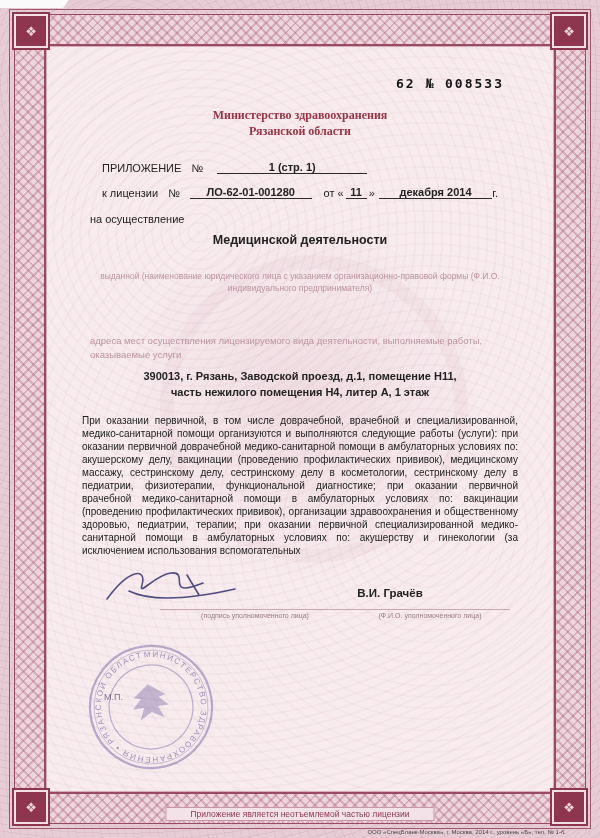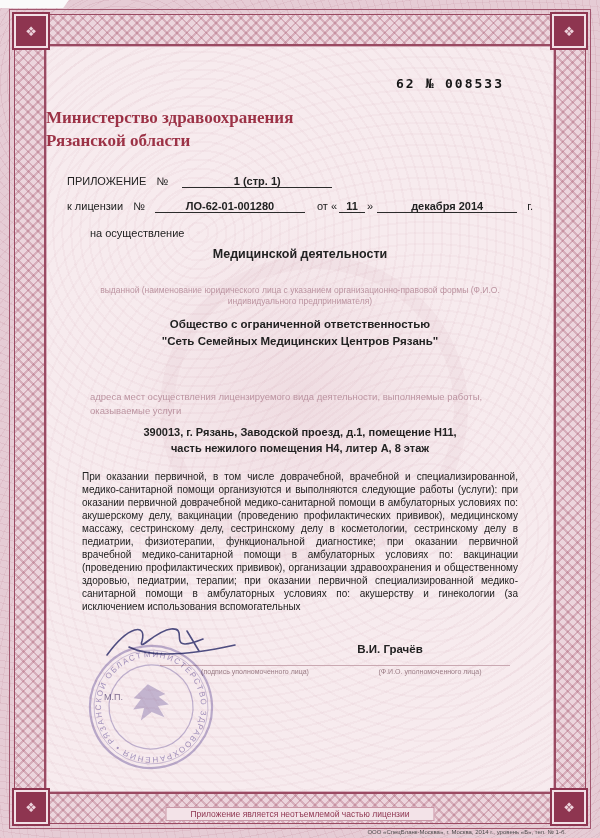--- a/index.html
+++ b/index.html
@@ -37,23 +37,23 @@
   }
   .c-tl{top:14px;left:14px}.c-tr{top:14px;right:14px}
   .c-bl{bottom:14px;left:14px}.c-br{bottom:14px;right:14px}
   .wm-blob{position:absolute;left:120px;top:220px;width:360px;height:360px;border-radius:50%;
     background:radial-gradient(closest-side, rgba(186,120,140,.13), rgba(186,120,140,.05) 60%, transparent);pointer-events:none;}
   .wm-ring{position:absolute;left:160px;top:255px;width:280px;height:280px;border-radius:50%;
     border:14px solid rgba(186,120,140,.06);pointer-events:none;}
   .content{position:absolute;inset:46px;z-index:3;}
   .serial{margin-top:30px;padding-right:50px;text-align:right;
     font-family:"DejaVu Sans Mono",monospace;font-weight:bold;font-size:13px;letter-spacing:2px;color:#161616;}
-  .title{margin-top:16px;text-align:left;font-family:"Liberation Serif",serif;
-    font-weight:bold;font-size:17px;line-height:1.35;color:#9c3246;}
-  .row{display:flex;align-items:flex-start;padding:0 21px;font-size:11px;}
+  .title{margin-top:16px;text-align:center;font-family:"Liberation Serif",serif;
+    font-weight:bold;font-size:12px;line-height:1.35;color:#9c3246;}
+  .row{display:flex;align-items:center;padding:0 56px;font-size:11px;}
   .row-annex{margin-top:22px;}
   .row-lic{margin-top:12px;}
   .lbl{white-space:nowrap;}
   .nosym{margin-left:10px;white-space:nowrap;}
   .uline{border-bottom:1px solid #2b2b2b;text-align:center;font-weight:bold;white-space:nowrap;}
   .u-annex{width:150px;margin-left:14px;}
   .u-lic{width:150px;margin-left:10px;}
   .u-day{width:26px;margin:0 2px;}
   .u-month{width:140px;margin-left:4px;}
   .fromlbl{margin-left:12px;white-space:nowrap;}
@@ -136,30 +136,26 @@
       <span class="uline u-month">декабря  2014</span>
       <span class="gsuffix">г.</span>
     </div>
 
     <div class="purpose">на осуществление</div>
 
     <div class="act-title">Медицинской деятельности</div>
 
     <div class="issued-cap faint">выданной (наименование юридического лица с указанием организационно-правовой формы (Ф.И.О. индивидуального предпринимателя)</div>
 
-    <div class="org">
-      <div>Общество с ограниченной ответственностью</div>
-      <div>"Сеть Семейных Медицинских Центров Рязань"</div>
-    </div>
 
     <div class="addr-cap faint">адреса мест осуществления лицензируемого вида деятельности, выполняемые работы, оказываемые услуги</div>
 
     <div class="addr">
       <div>390013, г. Рязань, Заводской проезд, д.1, помещение Н11,</div>
-      <div>часть нежилого помещения Н4, литер А, 8 этаж</div>
+      <div>часть нежилого помещения Н4, литер А, 1 этаж</div>
     </div>
 
     <div class="body-text">При оказании первичной, в том числе доврачебной, врачебной и специализированной, медико-санитарной помощи организуются и выполняются следующие работы (услуги): при оказании первичной доврачебной медико-санитарной помощи в амбулаторных условиях по: акушерскому делу, вакцинации (проведению профилактических прививок), медицинскому массажу, сестринскому делу, сестринскому делу в косметологии, сестринскому делу в педиатрии, физиотерапии, функциональной диагностике; при оказании первичной врачебной медико-санитарной помощи в амбулаторных условиях по: вакцинации (проведению профилактических прививок), организации здравоохранения и общественному здоровью, педиатрии, терапии; при оказании первичной специализированной медико-санитарной помощи в амбулаторных условиях по: акушерству и гинекологии (за исключением использования вспомогательных</div>
 
     <div class="sig-row">
       <div class="sig-center">
         <svg width="170" height="44" viewBox="0 0 170 44">
           <path d="M12 34 C 34 4 52 2 47 20 C 43 32 60 10 76 8 C 96 6 68 34 108 18 M34 26 C 58 38 104 32 140 24 M92 10 L 104 30" fill="none" stroke="#3c3c74" stroke-width="1.6" stroke-linecap="round" opacity=".9"></path>
         </svg>
       </div>

